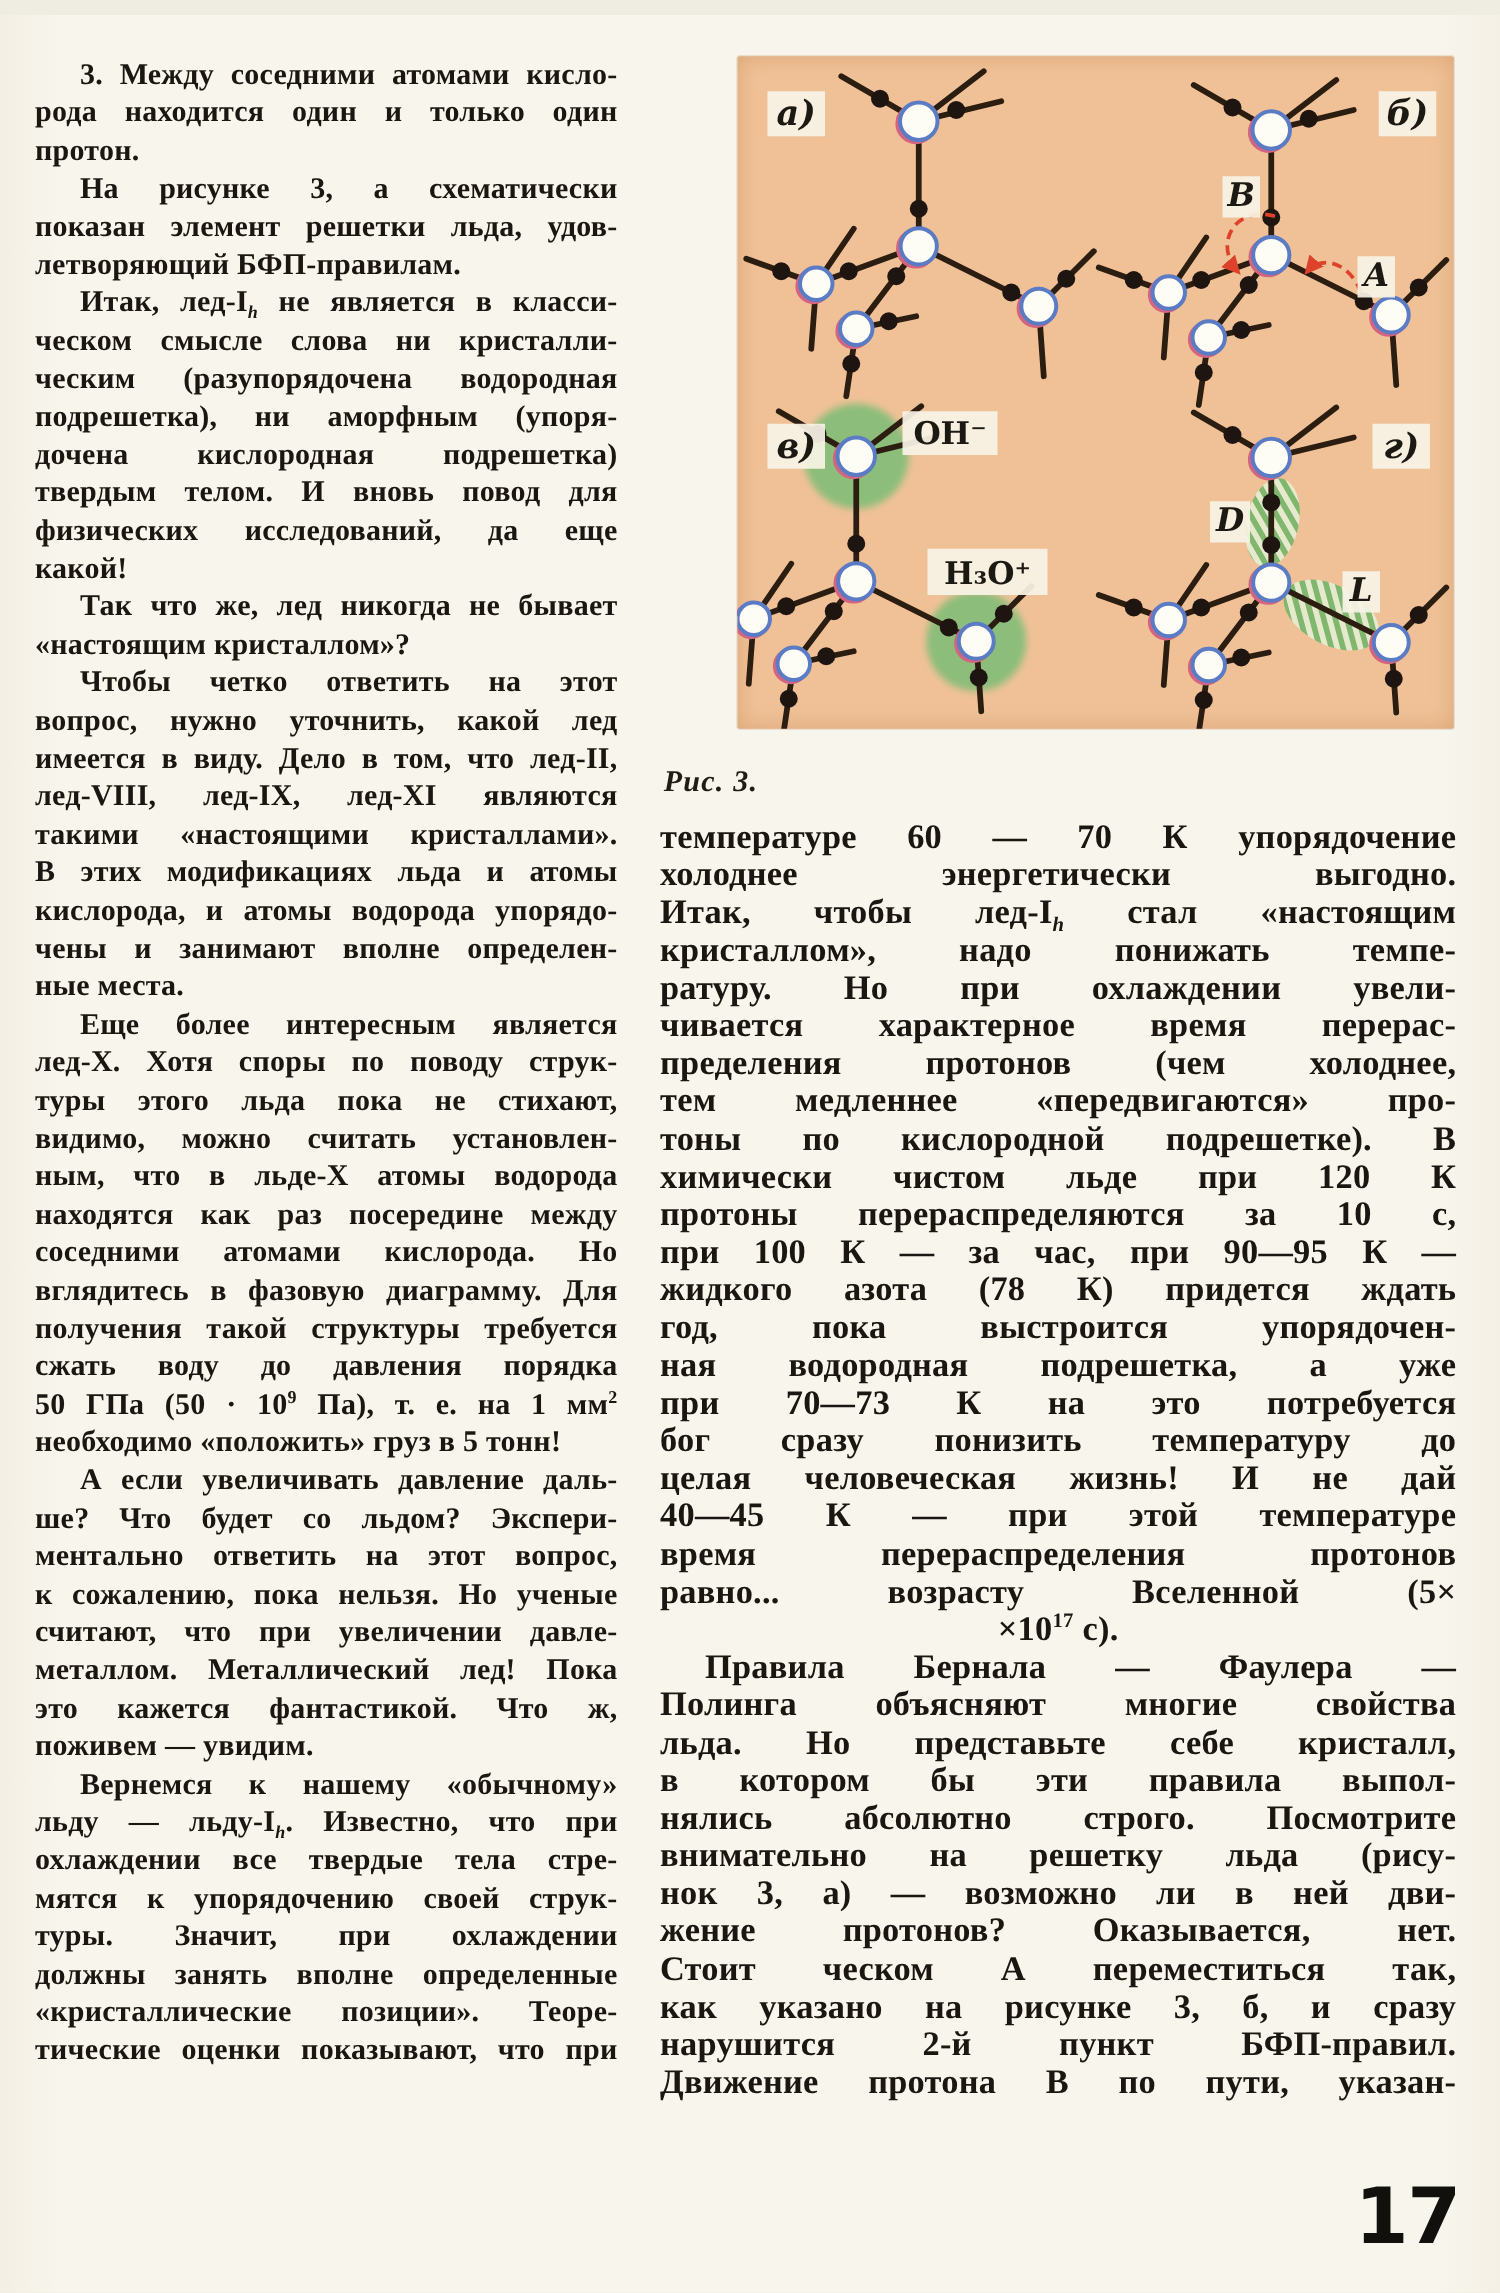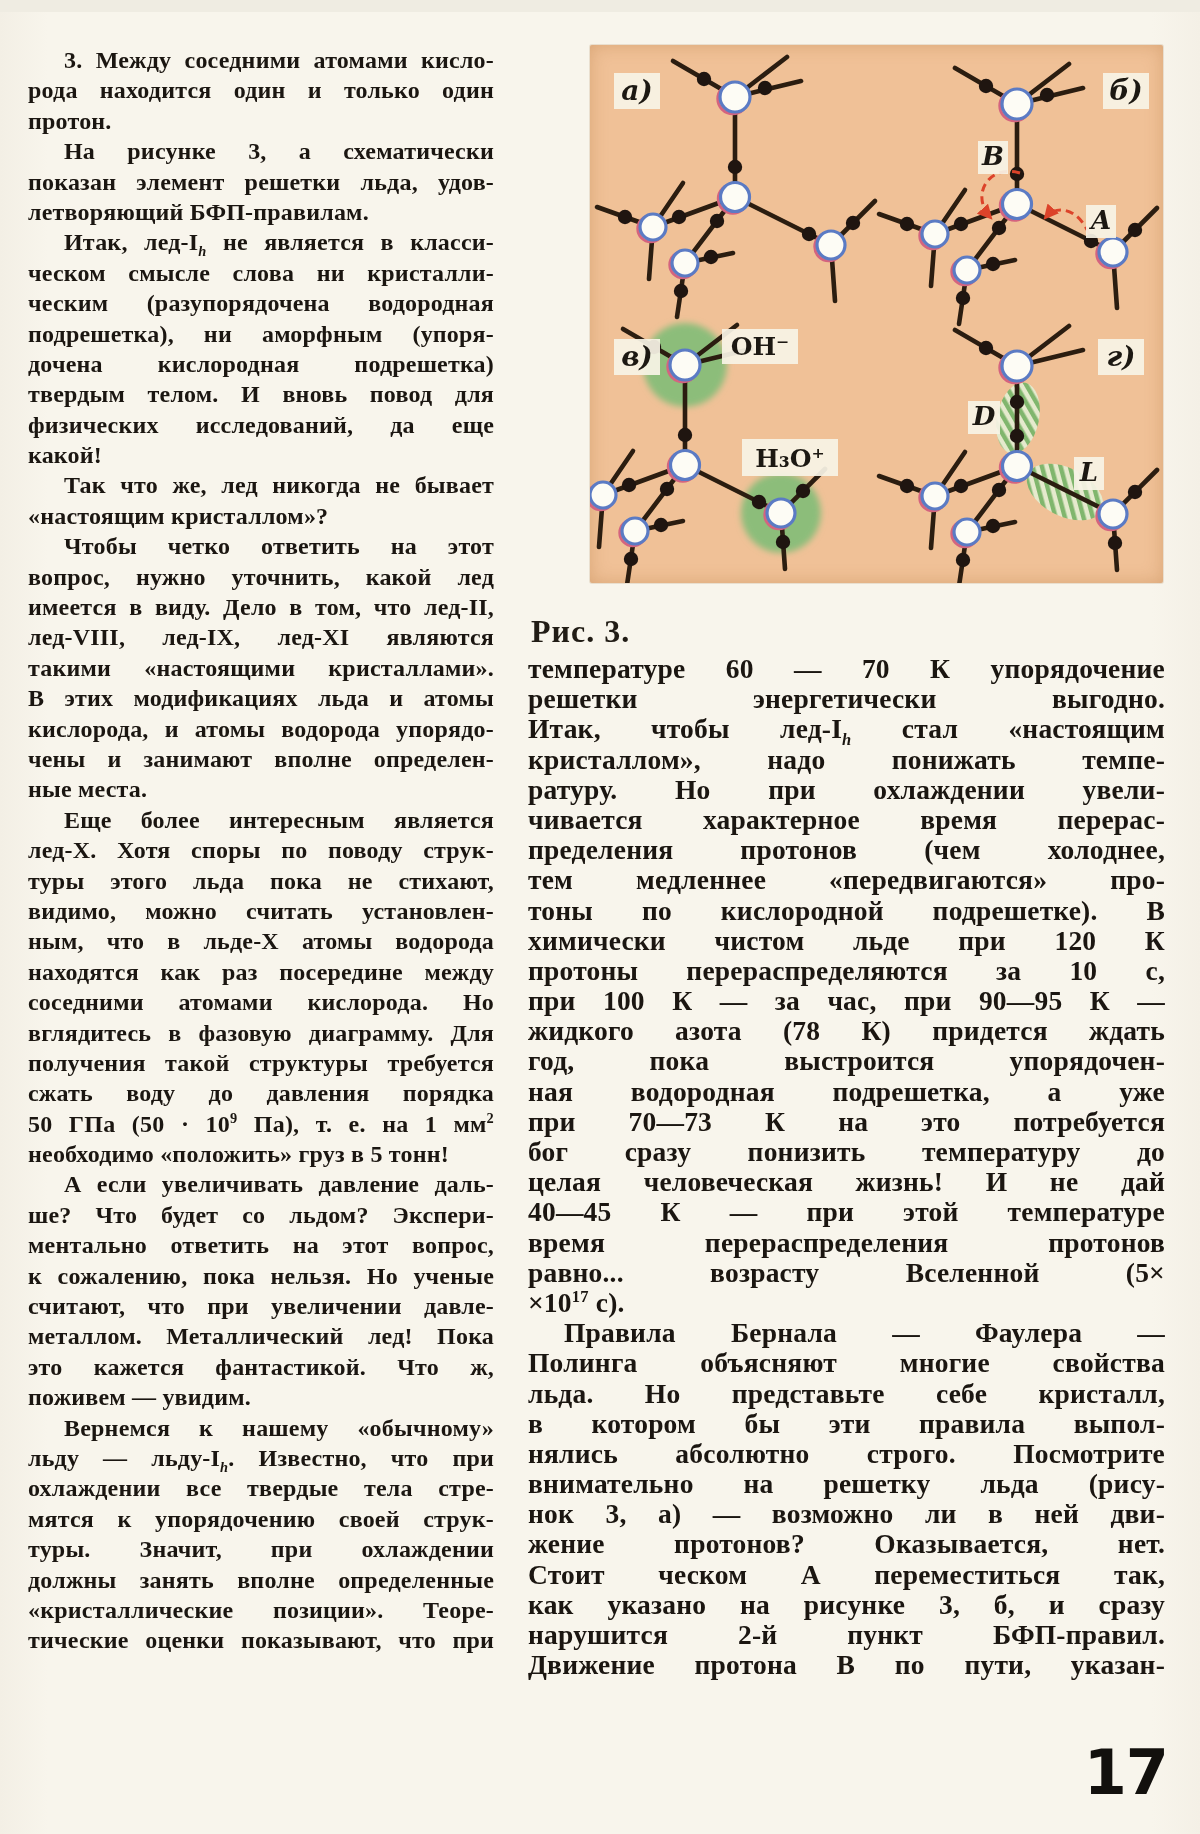--- a/index.html
+++ b/index.html
@@ -22,34 +22,34 @@
     letter-spacing:.2px;
   }
   .col .ln.jl{
     white-space:normal;
     text-align:justify;
     text-align-last:justify;
   }
   .col-left{left:28px;top:33px;width:466px;}
   .col-left .ln{font-size:24px;line-height:30.4px;height:30.4px;}
   .col-right{left:528px;top:642px;width:637px;}
-  .col-right .ln{font-size:27.5px;line-height:30.2px;height:30.2px;}
+  .col-right .ln{font-size:27.5px;line-height:30.2px;height:30.2px;text-align:center;}
   .ln.ind{text-indent:36px;}
   .ln sup{font-size:.6em;vertical-align:super;line-height:0;}
   .ln sub{font-size:.6em;vertical-align:sub;line-height:0;font-style:italic;}
   .figure{
     position:absolute;left:590px;top:33px;width:573px;height:538px;
     background:#f0c197;
     border-radius:2px;
     box-shadow:inset 0 0 18px rgba(158,94,34,.28), 0 0 0 1px rgba(150,100,50,.15);
   }
   .figure svg{display:block;}
   .fig-caption{
     position:absolute;left:531px;top:601px;
-    font-size:32px;font-weight:700;
+    font-size:24px;font-style:italic;font-weight:700;
     color:#211c15;letter-spacing:1px;
   }
   .page-number{
     position:absolute;right:32px;top:1728px;width:140px;
     text-align:right;
     font-family:"DejaVu Sans", sans-serif;
     font-weight:800;font-size:62px;line-height:66px;
     color:#12100d;letter-spacing:-1px;
   }
 </style>
@@ -318,21 +318,21 @@
             <text x="499" y="436" text-anchor="middle" font-family="DejaVu Serif, serif" font-size="26" font-weight="bold" font-style="italic" fill="#1c1812">L</text>
           </g>
         </g>
       </svg>
   </div>
 
   <div class="fig-caption">Рис. 3.</div>
 
   <div class="col col-right" id="col-right">
       <div class="ln jl">температуре 60 — 70 К упорядочение</div>
-      <div class="ln jl">решетки энергетически выгодно.</div>
+      <div class="ln jl">холоднее энергетически выгодно.</div>
       <div class="ln jl">Итак, чтобы лед-I<sub>h</sub> стал «настоящим</div>
       <div class="ln jl">кристаллом», надо понижать темпе-</div>
       <div class="ln jl">ратуру. Но при охлаждении увели-</div>
       <div class="ln jl">чивается характерное время перерас-</div>
       <div class="ln jl">пределения протонов (чем холоднее,</div>
       <div class="ln jl">тем медленнее «передвигаются» про-</div>
       <div class="ln jl">тоны по кислородной подрешетке). В</div>
       <div class="ln jl">химически чистом льде при 120 К</div>
       <div class="ln jl">протоны перераспределяются за 10 с,</div>
       <div class="ln jl">при 100 К — за час, при 90—95 К —</div>

